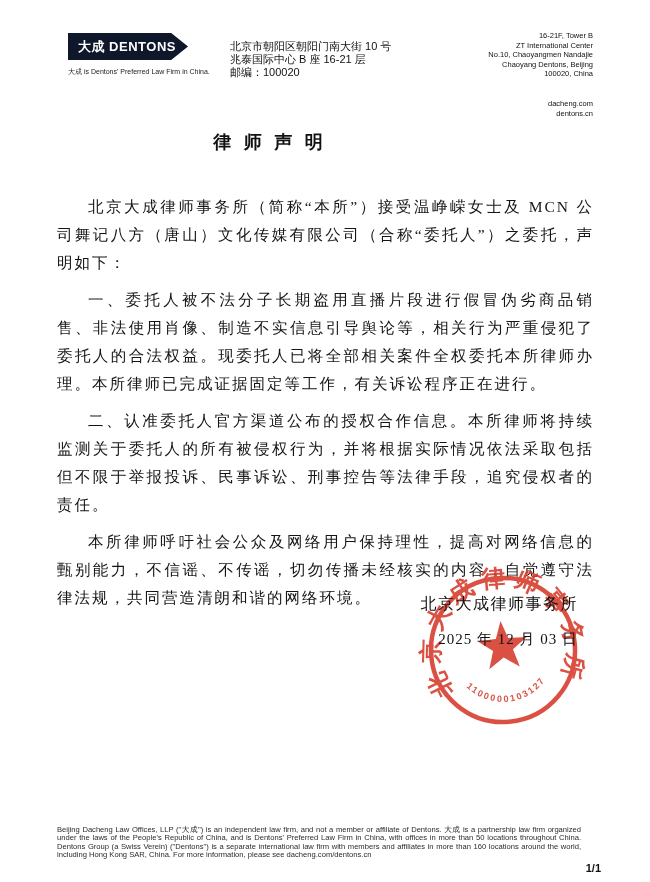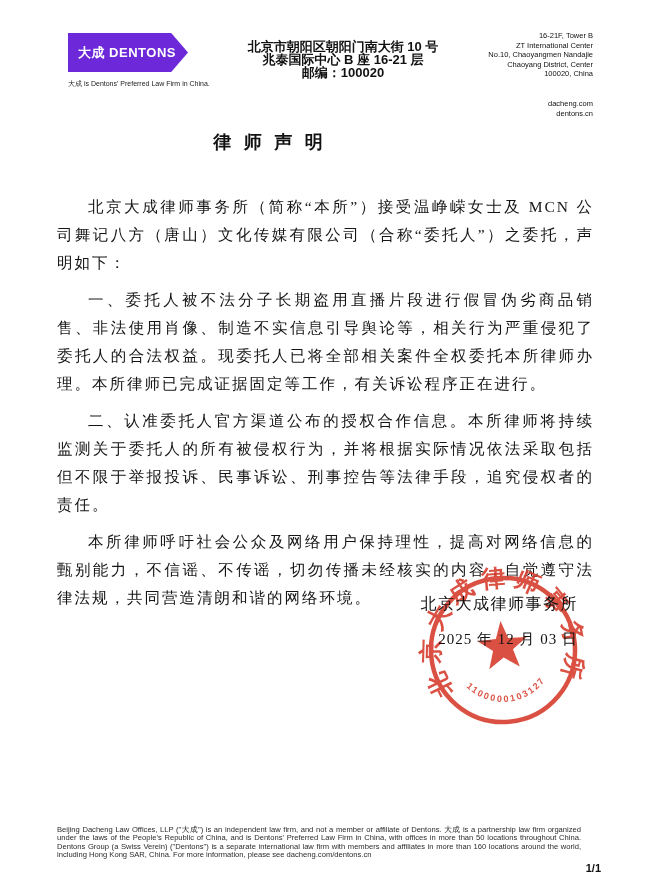--- a/index.html
+++ b/index.html
@@ -9,43 +9,43 @@
     background: #ffffff;
     font-family: "Liberation Serif", "DejaVu Serif", serif;
     color: #1a1a1a;
     overflow: hidden;
   }
   .abs { position: absolute; }
 
   
   .logo-block { left: 68px; top: 33px; }
   .pennant {
-    width: 120px; height: 39px;
-    background: #6d28d9;
+    width: 120px; height: 27px;
+    background: #0f172a;
     clip-path: polygon(0 0, 86% 0, 100% 50%, 86% 100%, 0 100%);
     display: flex; align-items: center;
     padding-left: 10px;
   }
   .pennant span {
     color: #ffffff;
     font-family: "Liberation Sans", "DejaVu Sans", sans-serif;
     font-weight: bold; font-size: 13px; letter-spacing: 0.5px;
     white-space: nowrap;
   }
   .tagline {
     margin-top: 7px;
     font-family: "Liberation Sans", "DejaVu Sans", sans-serif;
     font-size: 7px; color: #222;
     white-space: nowrap;
   }
   .cn-address {
     left: 230px; top: 40px; width: 226px;
-    text-align: center;
+    text-align: left;
     font-family: "Liberation Sans", "DejaVu Sans", sans-serif;
-    font-size: 13px; line-height: 13px; color: #111; font-weight: bold;
+    font-size: 11px; line-height: 13px; color: #111;
   }
   .en-address {
     left: 431px; top: 31px; width: 162px;
     text-align: right;
     font-family: "Liberation Sans", "DejaVu Sans", sans-serif;
     font-size: 7.5px; line-height: 9.6px; color: #111;
   }
   .en-address .sites { margin-top: 20px; }
   .cn-address div, .en-address div { white-space: nowrap; }
 
@@ -107,21 +107,21 @@
   <div class="abs cn-address">
     <div>北京市朝阳区朝阳门南大街 10 号</div>
     <div>兆泰国际中心 B 座 16-21 层</div>
     <div>邮编：100020</div>
   </div>
 
   <div class="abs en-address">
     <div>16-21F, Tower B</div>
     <div>ZT International Center</div>
     <div>No.10, Chaoyangmen Nandajie</div>
-    <div>Chaoyang  District,  Center</div>
+    <div>Chaoyang  Dentons,  Beijing</div>
     <div>100020, China</div>
     <div class="sites">
       <div>dacheng.com</div>
       <div>dentons.cn</div>
     </div>
   </div>
 </header>
 
 <h1 class="abs doc-title">律 师 声 明</h1>
 

